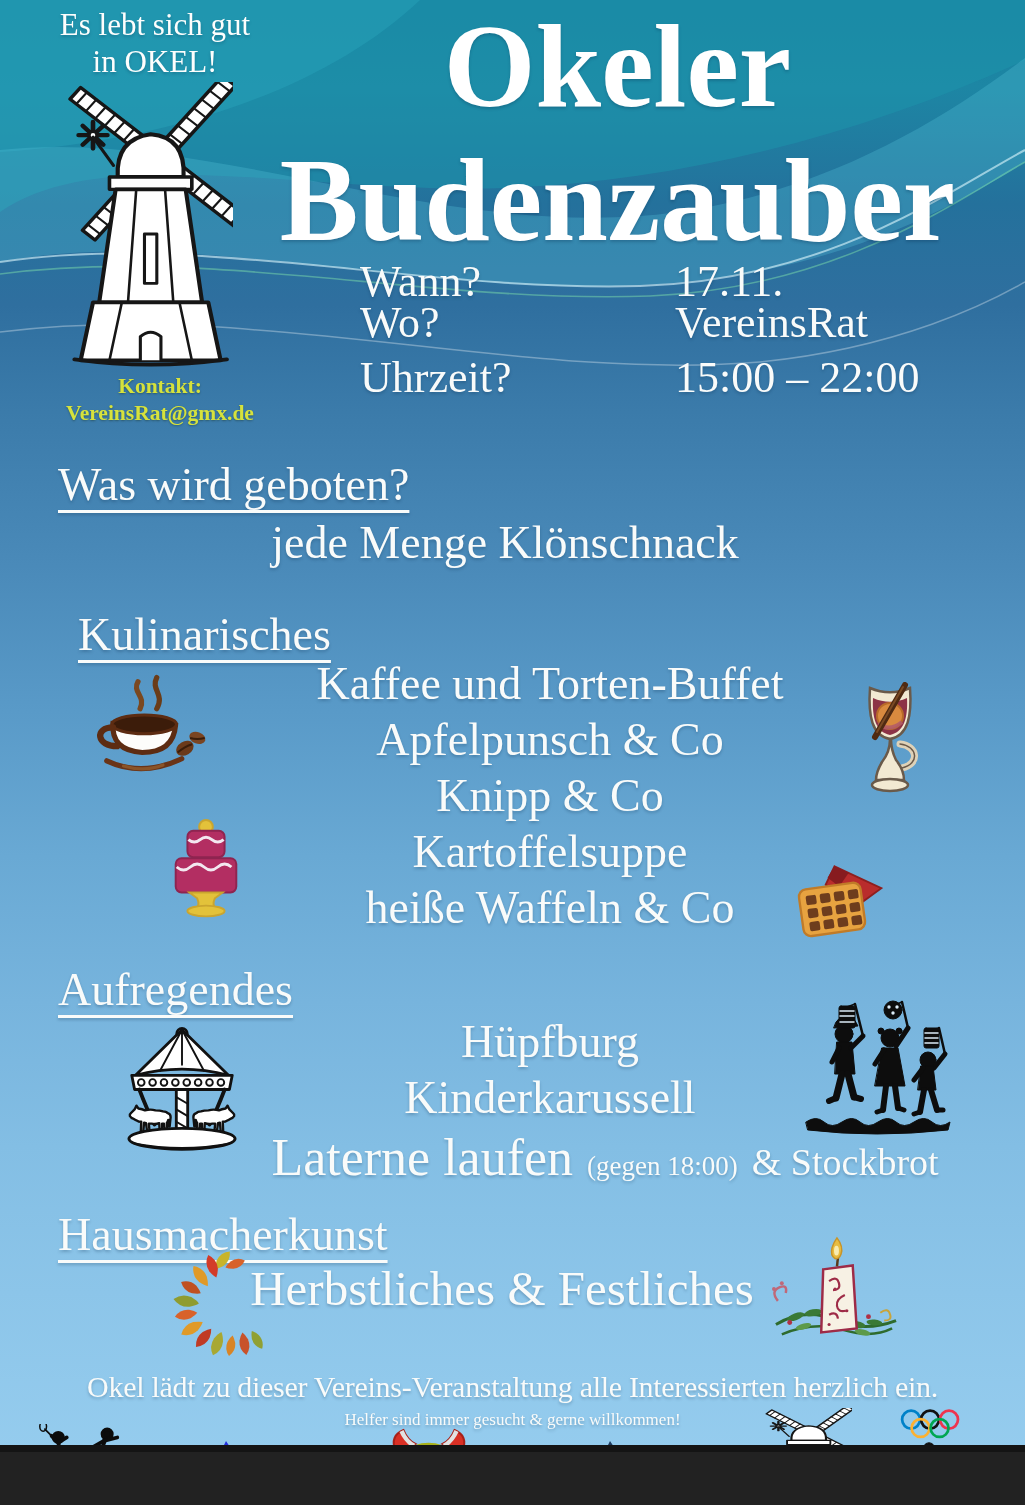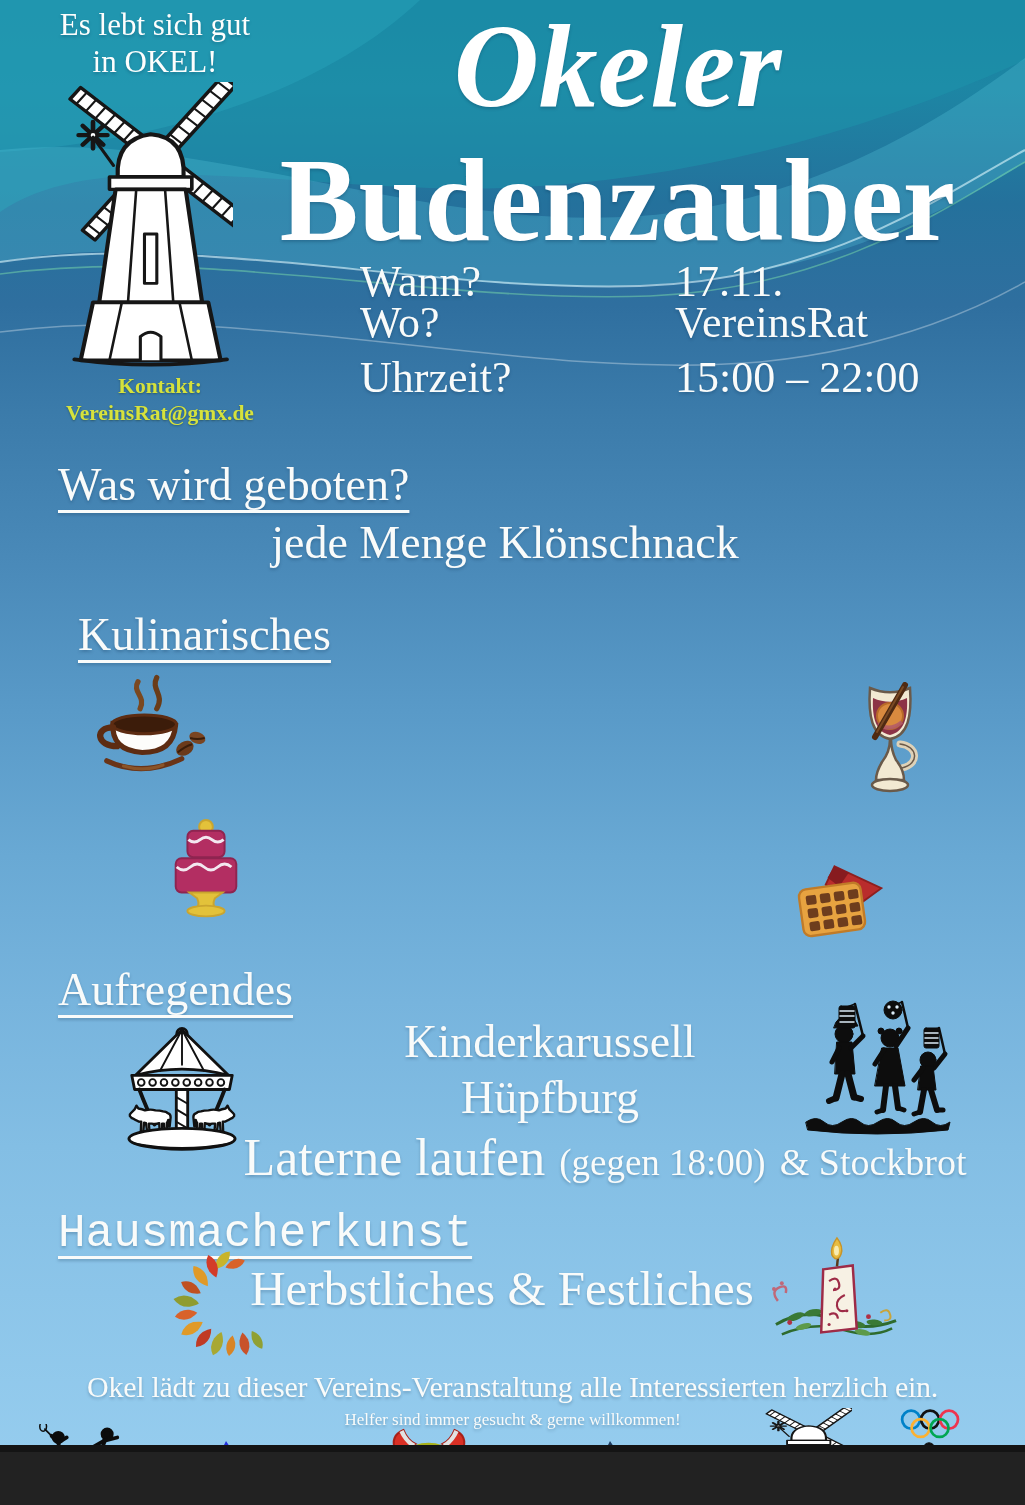--- a/index.html
+++ b/index.html
@@ -10,37 +10,37 @@
     background:linear-gradient(180deg,
       #17809f 0%, #1d86a4 6%, #24719c 14%, #2f6f9f 21%,
       #3c7cab 29%, #4a8ab9 39%, #599ac8 49%, #69a9d4 59%,
       #77b4dd 69%, #83bee4 79%, #8cc5e9 89%, #95ccee 100%);
   }
   .abs{position:absolute;}
   .t{text-shadow:0 2px 3px rgba(8,40,70,0.25);}
   .center{text-align:center;}
   .slogan{left:35px;top:6px;width:240px;font-size:31px;line-height:1.2;color:#fdfefd;}
   .contact{left:15px;top:364px;width:290px;font-size:21.5px;font-weight:bold;line-height:1.25;color:#d6e23c;text-shadow:0 1px 2px rgba(20,40,20,0.4);margin-top:9px;}
-  .title1{left:210px;top:8px;width:815px;font-size:118px;font-weight:bold;line-height:1;color:#ffffff;font-style:italic;}
+  .title1{left:210px;top:8px;width:815px;font-size:118px;font-weight:bold;line-height:1;color:#ffffff;}
   .title2{left:210px;top:142px;width:815px;font-size:118px;font-weight:bold;line-height:1;color:#ffffff;}
   .qa{left:360px;width:650px;height:52px;font-size:44px;}
   .qa .value{position:absolute;left:315px;top:0;}
   .qa1{top:256px;} .qa2{top:297px;} .qa3{top:352px;}
   .heading{font-size:46px;text-decoration:underline;text-underline-offset:10px;text-decoration-thickness:2.5px;}
   .h-offer{left:58px;top:458px;}
   .offer-item{left:160px;top:516px;width:690px;font-size:46px;}
   .h-kulinarisches{left:58px;top:608px;margin-left:20px;}
   .food-list{left:250px;top:656px;width:600px;font-size:46px;line-height:56px;}
   .h-aufregendes{left:58px;top:963px;text-align:center;}
   .fun-list{left:250px;top:1014px;width:600px;font-size:46px;line-height:56px;}
   .lantern-line{left:190px;top:1128px;width:830px;display:flex;justify-content:center;align-items:baseline;gap:14px;white-space:nowrap;}
   .lantern-main{font-size:52px;}
-  .lantern-note{font-size:37px;}
+  .lantern-note{font-size:27px;}
   .lantern-suffix{font-size:38px;}
-  .h-hausmacherkunst{left:58px;top:1208px;font-family:Liberation Mono, monospace;}
+  .h-hausmacherkunst{left:58px;top:1208px;}
   .craft-item{left:157px;top:1260px;width:690px;font-size:49px;}
   .invitation{left:0;top:1370px;width:1025px;font-size:30px;letter-spacing:-0.3px;white-space:nowrap;}
   .helpers{left:0;top:1410px;width:1025px;font-size:17px;}
   .bottom-strip{left:0;bottom:0;width:1025px;height:7px;background:#141414;}
   svg{display:block;}
 </style>
 </head>
 <body>
 
 <div class="poster">
@@ -121,20 +121,27 @@
   </div>
   <div class="abs qa qa3 t">
     <span>Uhrzeit?</span>
     <span class="value">15:00 – 22:00</span>
   </div>
 
   <div class="abs heading h-offer t">Was wird geboten?</div>
   <div class="abs offer-item center t">jede Menge Klönschnack</div>
 
   <div class="abs heading h-kulinarisches t">Kulinarisches</div>
+  <div class="abs food-list center t">
+    <div>Kaffee und Torten-Buffet</div>
+    <div>Apfelpunsch &amp; Co</div>
+    <div>Knipp &amp; Co</div>
+    <div>Kartoffelsuppe</div>
+    <div>heiße Waffeln &amp; Co</div>
+  </div>
 
   <svg class="abs" style="left:88px;top:672px" width="125" height="112" viewBox="0 0 120 105">
     <path d="M48,8 C42,18 56,22 50,34" stroke="#7a4820" stroke-width="5" fill="none" stroke-linecap="round"></path>
     <path d="M66,4 C60,16 74,20 66,34" stroke="#6a3c18" stroke-width="5" fill="none" stroke-linecap="round"></path>
     <path d="M18,84 Q52,100 90,82" stroke="#6a3417" stroke-width="5" fill="none" stroke-linecap="round"></path>
     <path d="M34,89 Q54,95 72,88" stroke="#8a5428" stroke-width="3" fill="none" stroke-linecap="round"></path>
     <path d="M24,48 Q22,74 52,76 Q82,76 84,50 Z" fill="#fdfdfb" stroke="#5d2c12" stroke-width="5"></path>
     <ellipse cx="54" cy="49" rx="31" ry="9" fill="#3c1c0a" stroke="#5d2c12" stroke-width="3"></ellipse>
     <path d="M24,52 C6,52 8,70 28,70" fill="none" stroke="#5d2c12" stroke-width="6" stroke-linecap="round"></path>
     <g>
@@ -185,22 +192,22 @@
         <rect x="13" y="61" width="11" height="10" rx="2"></rect>
           <rect x="28" y="61" width="11" height="10" rx="2"></rect>
           <rect x="43" y="61" width="11" height="10" rx="2"></rect>
           <rect x="58" y="61" width="11" height="10" rx="2"></rect>
       </g>
     </g>
   </svg>
 
   <div class="abs heading h-aufregendes t">Aufregendes</div>
   <div class="abs fun-list center t">
+    <div>Hüpfburg</div>
     <div>Kinderkarussell</div>
-    <div>Hüpfburg</div>
   </div>
   <div class="abs lantern-line t">
     <span class="lantern-main">Laterne laufen</span>
     <span class="lantern-note">(gegen 18:00)</span>
     <span class="lantern-suffix">&amp; Stockbrot</span>
   </div>
 
   <svg class="abs" style="left:108px;top:1026px" width="148" height="128" viewBox="0 0 150 135">
     <g stroke="#111" fill="#fff" stroke-linejoin="round" stroke-linecap="round">
       <circle cx="75" cy="8" r="5.5" stroke-width="3"></circle>

